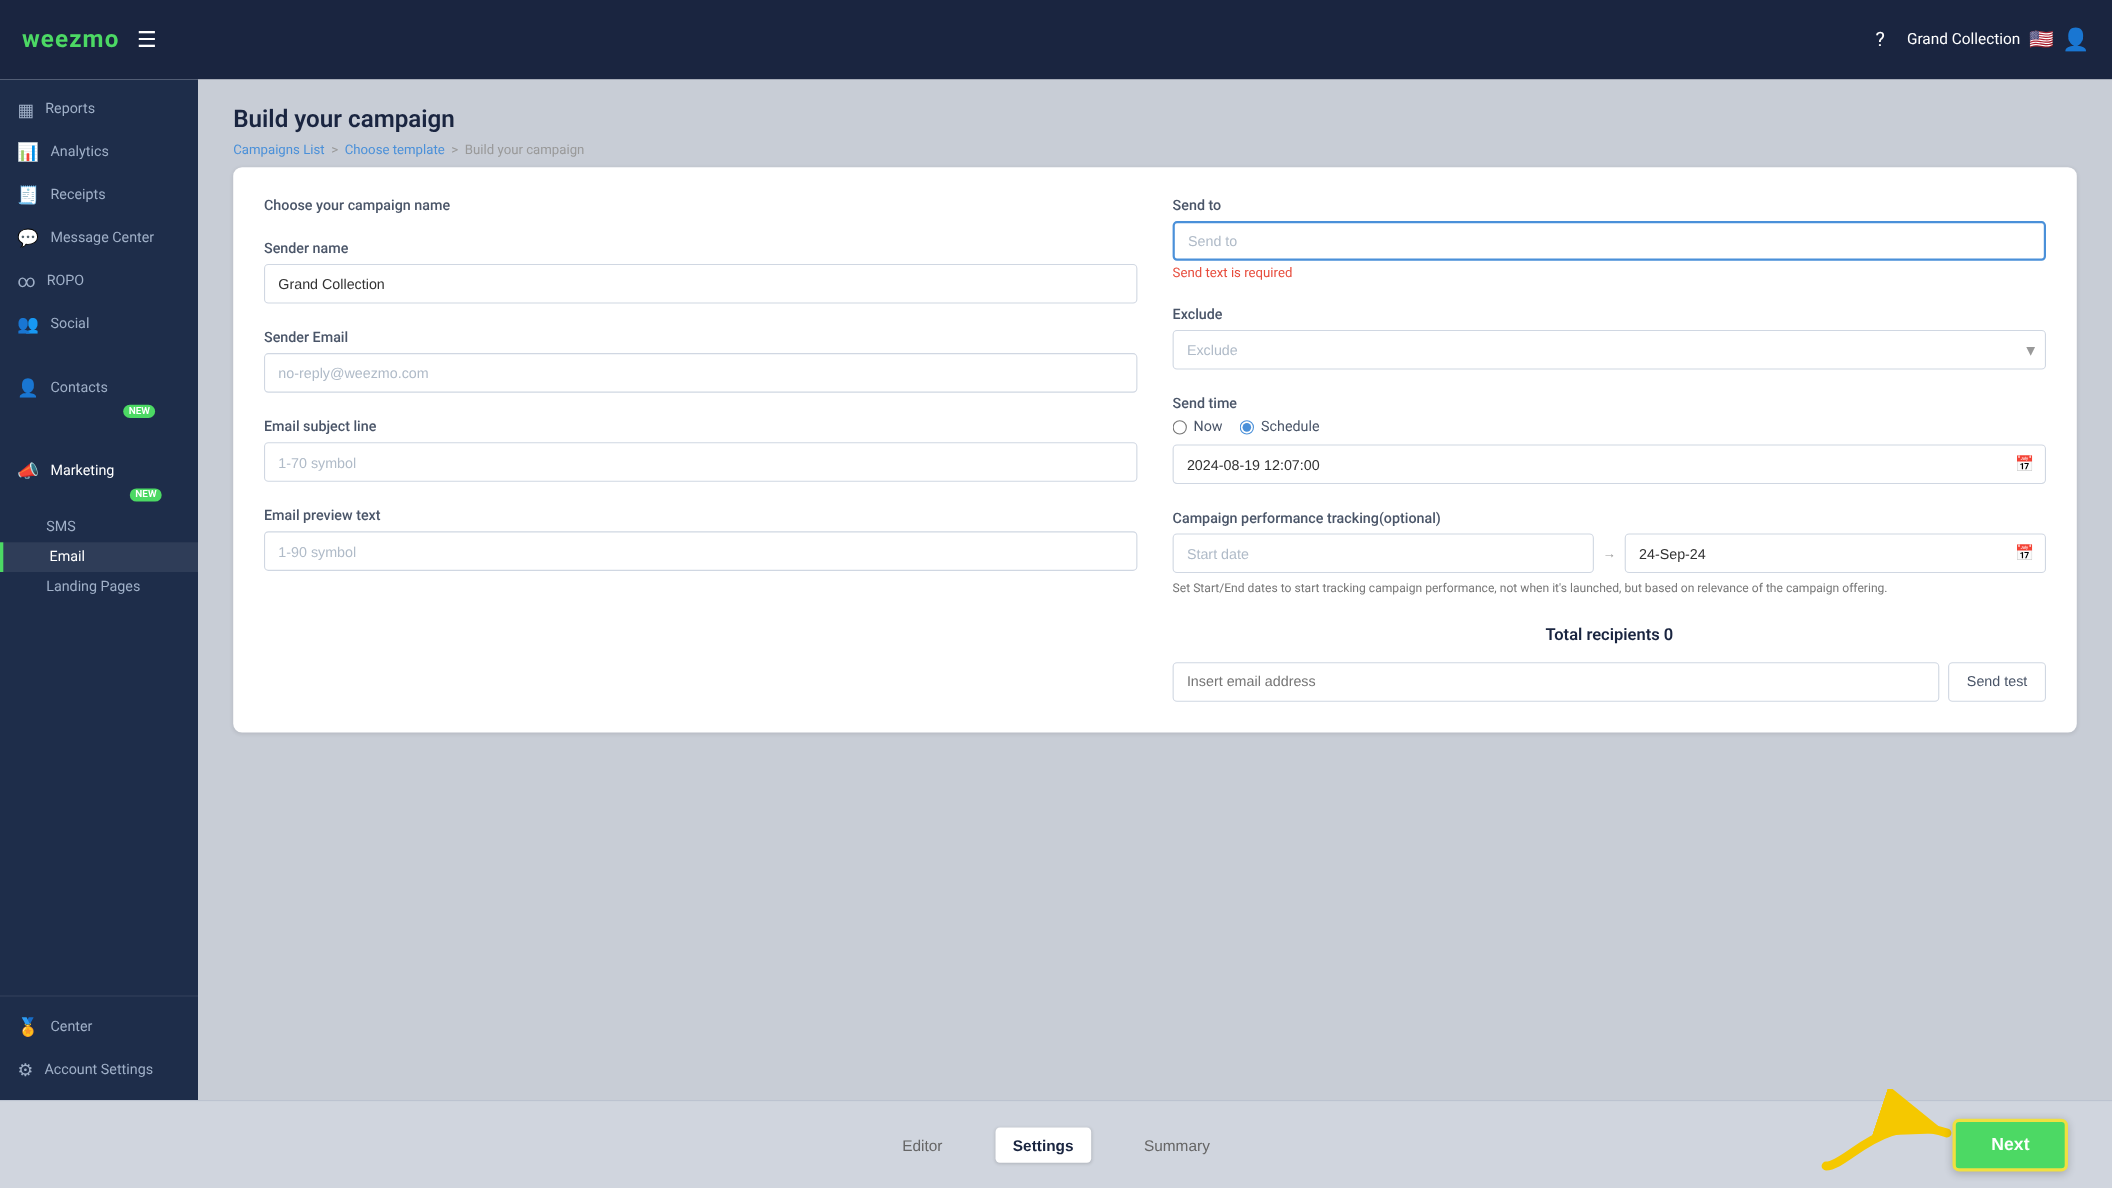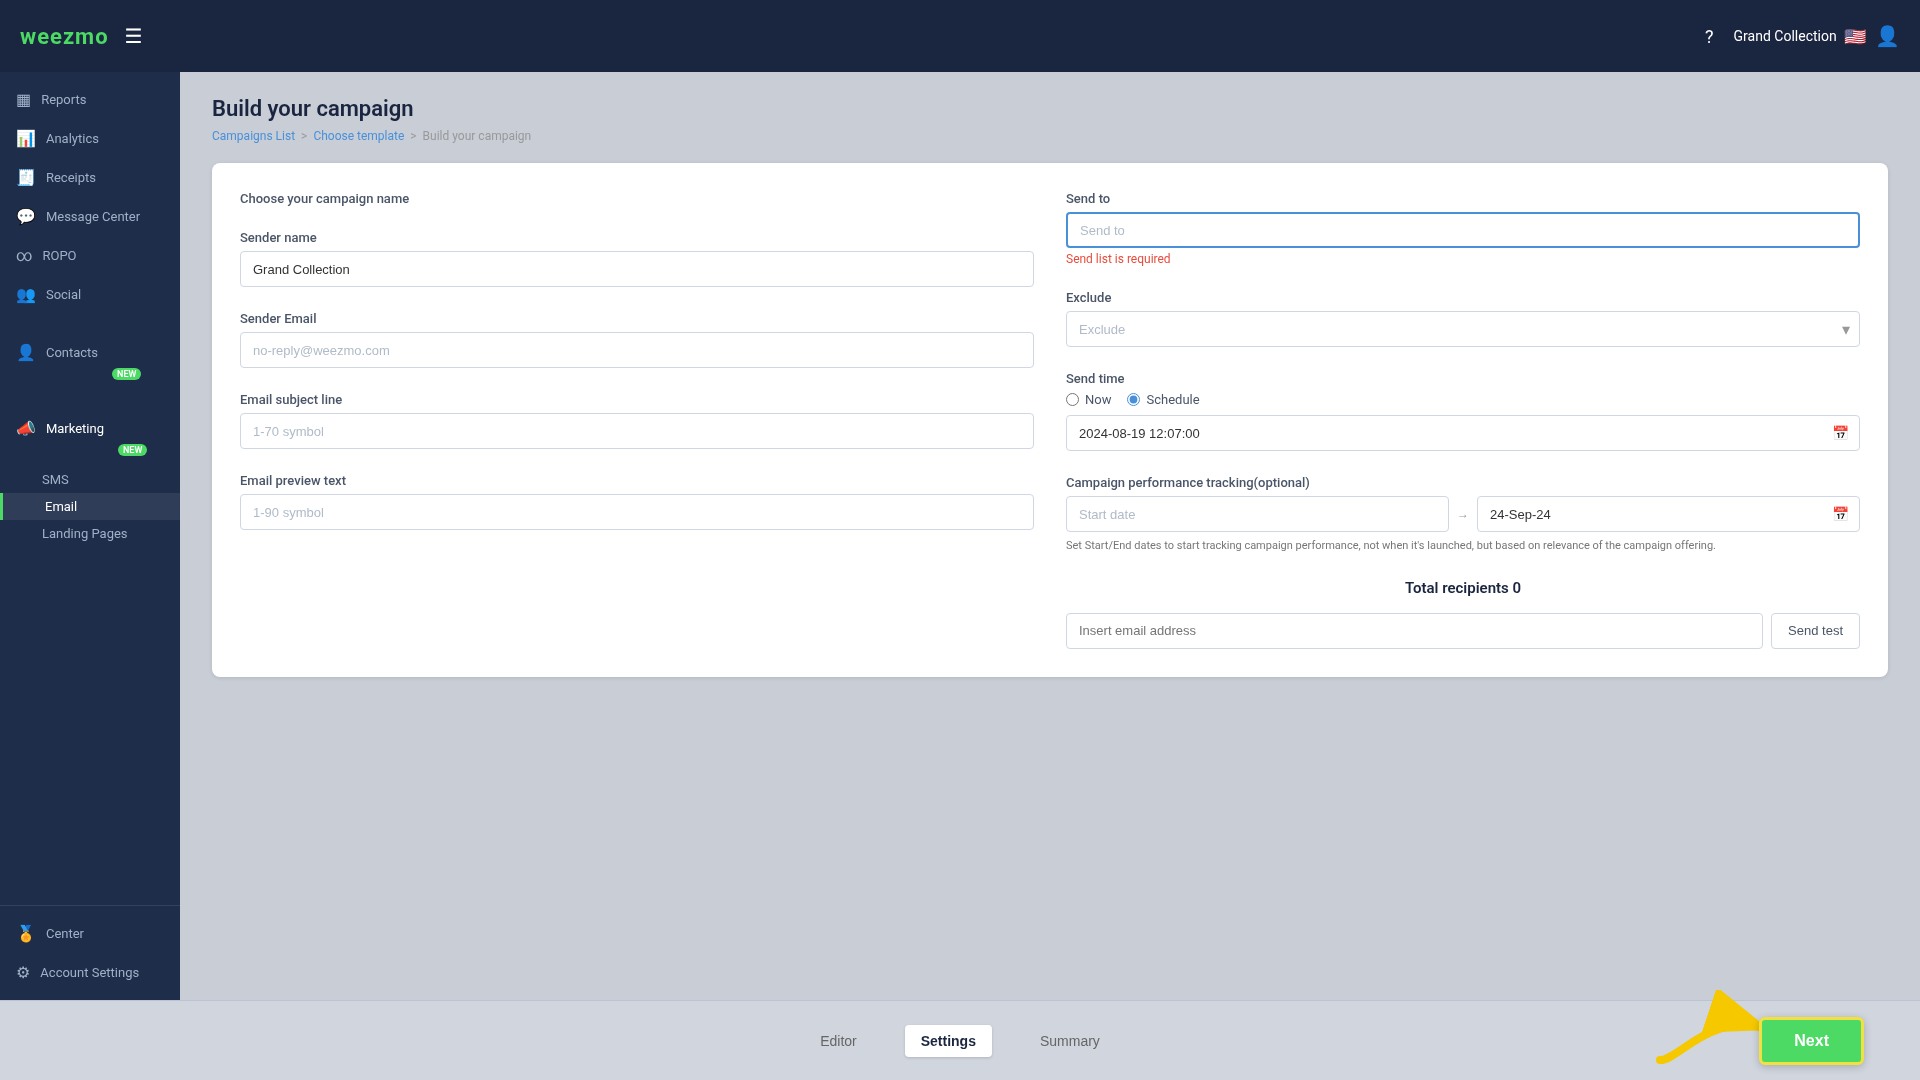--- a/index.html
+++ b/index.html
@@ -69,21 +69,21 @@
     .sidebar-bottom { border-top: 1px solid rgba(255,255,255,0.1); padding-top: 8px; }
 
     
     .content-area {
       flex: 1;
       overflow-y: auto;
       padding: 24px 32px;
       background: #c8cdd6;
     }
     .page-title { font-size: 22px; font-weight: 600; color: #1a2540; margin-bottom: 8px; }
-    .breadcrumb { font-size: 12px; color: #666; margin-bottom: 20px; display: flex; align-items: center; gap: 6px; }
+    .breadcrumb { font-size: 12px; color: #666; margin-bottom: 9px; display: flex; align-items: center; gap: 6px; }
     .breadcrumb a { color: #4a90d9; cursor: pointer; text-decoration: none; }
     .breadcrumb span { color: #999; }
 
     
     .campaign-card {
       background: #fff;
       border-radius: 8px;
       padding: 28px;
       box-shadow: 0 1px 4px rgba(0,0,0,0.1);
       display: grid;
@@ -164,21 +164,21 @@
       background: transparent;
     }
     .tab-btn.active {
       background: #fff;
       color: #1a2540;
       font-weight: 600;
       box-shadow: 0 1px 3px rgba(0,0,0,0.15);
     }
     .next-btn {
       position: absolute;
-      right: 56px;
+      right: 40px;
       height: 48px;
       padding: 0 32px;
       background: #4cd964;
       color: #fff;
       font-size: 16px;
       font-weight: 600;
       border: 3px solid #f0e040;
       border-radius: 6px;
       cursor: pointer;
       box-shadow: 0 2px 8px rgba(0,0,0,0.2);
@@ -314,21 +314,21 @@
           <input class="form-input" type="text" placeholder="1-90 symbol" style="">
         </div>
       </div>
 
       <div class="right-col">
         <div class="form-group">
           <label class="form-label">Send to</label>
           <div class="send-to-input-wrap">
             <input class="form-input highlighted" type="text" placeholder="Send to" style="">
           </div>
-          <div class="error-text">Send list is required</div>
+          <div class="error-text">Send text is required</div>
         </div>
 
         <div class="form-group">
           <label class="form-label">Exclude</label>
           <div style="position:relative;">
             <select class="exclude-select">
               <option value="">Exclude</option>
             </select>
             <span class="select-arrow">▾</span>
           </div>

